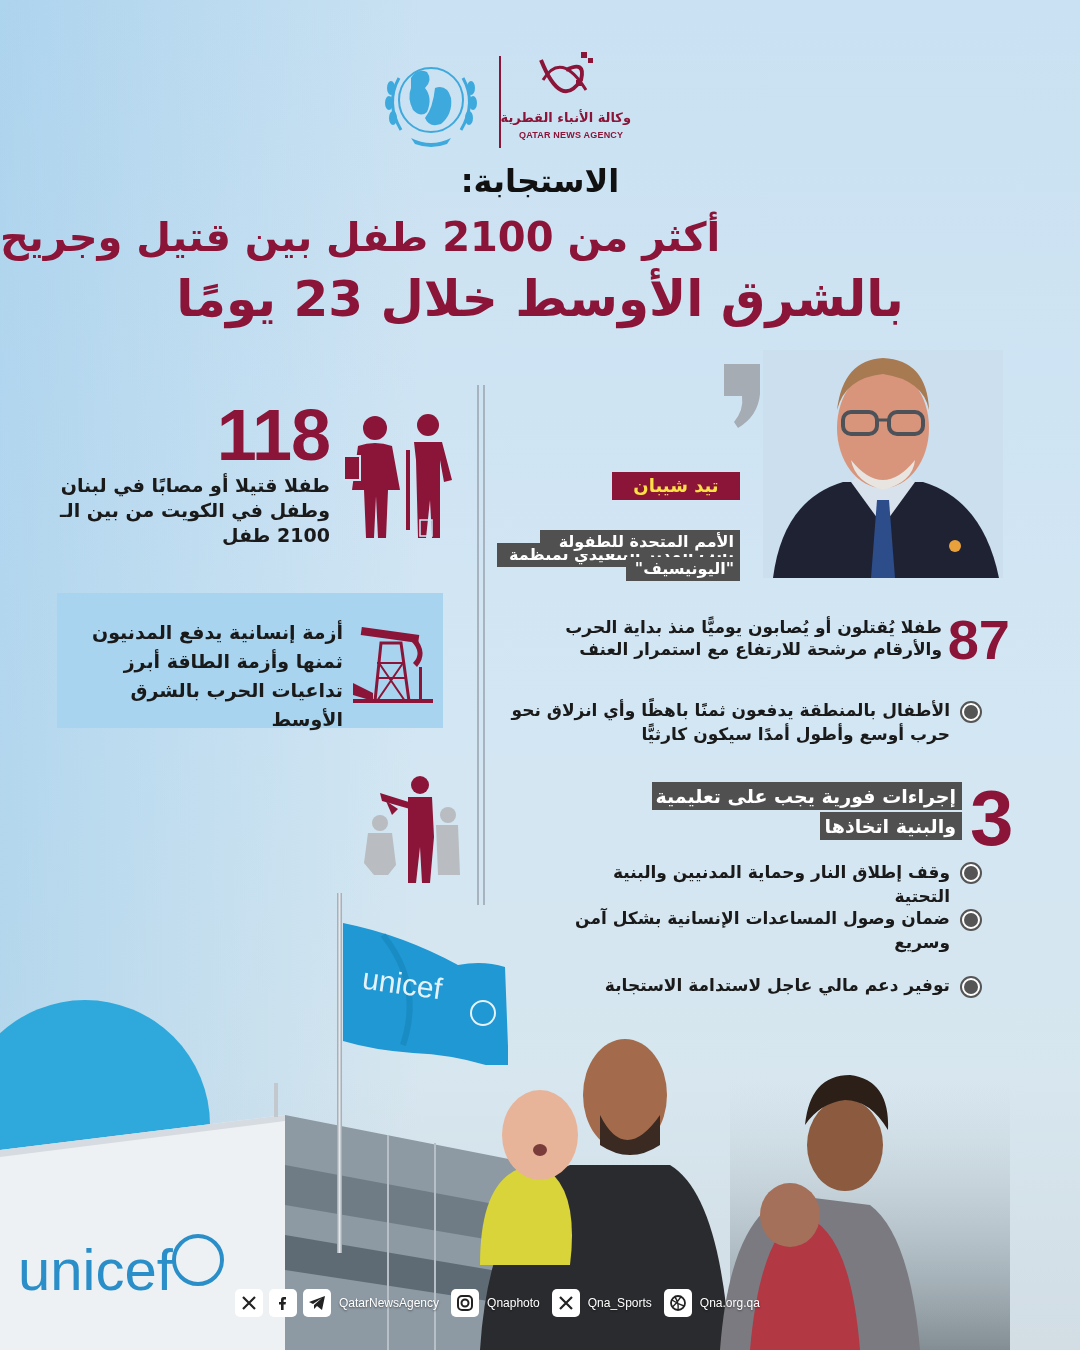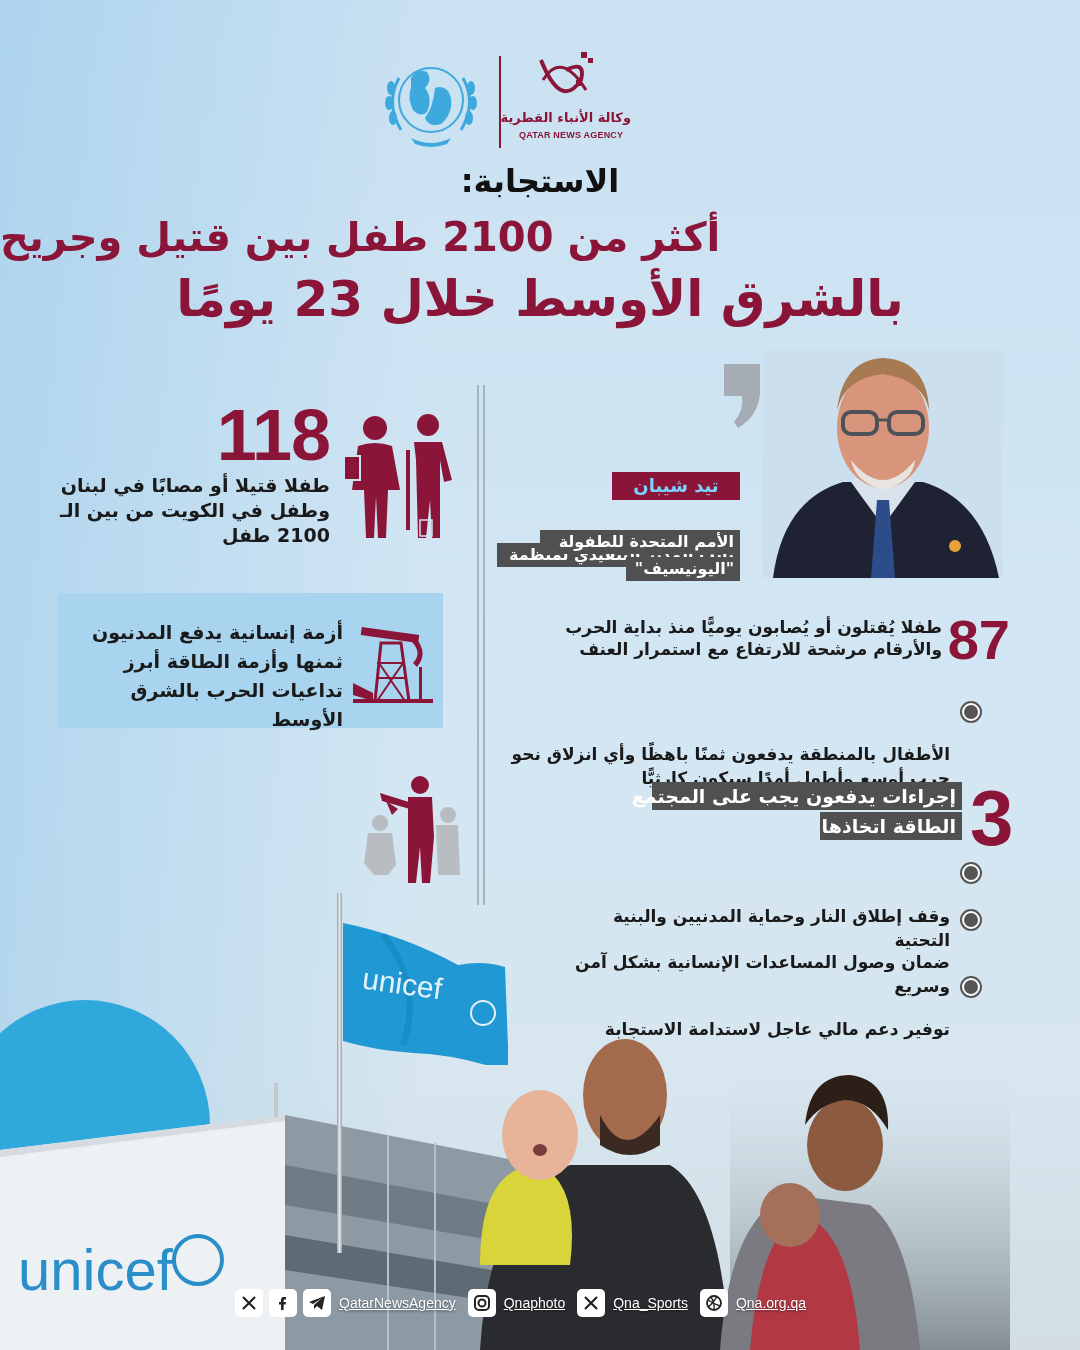--- a/index.html
+++ b/index.html
@@ -45,34 +45,34 @@
   #energy-text { right: 100px; top: 25px; width: 290px; font-size: 19px; font-weight: bold; line-height: 29px; direction: rtl; text-align: right; }
   #oil-icon { right: 10px; top: 30px; width: 80px; height: 80px; }
 
   #education { left: 60px; top: 775px; width: 400px; height: 110px; }
   #education-text { right: 100px; top: 4px; width: 300px; font-size: 19px; font-weight: bold; line-height: 29px; direction: rtl; text-align: right; }
   #soldier-icon { right: 0; top: 0; width: 100px; height: 110px; }
 
   
   #quote-mark { left: 720px; top: 360px; width: 95px; height: 70px; }
   #person-photo { left: 763px; top: 350px; width: 240px; height: 228px; overflow: hidden; }
-  #name-tag { left: 612px; top: 472px; width: 128px; height: 28px; background: #8b1538; color: #7dd3fc; font-size: 18px; font-weight: bold; direction: rtl; text-align: center; line-height: 28px; }
+  #name-tag { left: 612px; top: 472px; width: 128px; height: 28px; background: #8b1538; color: #fde047; font-size: 18px; font-weight: bold; direction: rtl; text-align: center; line-height: 28px; }
   .role-line { background: #505050; color: #fff; font-size: 16px; font-weight: bold; height: 24px; line-height: 24px; padding: 0 6px; direction: rtl; text-align: right; white-space: nowrap; }
   #role-1 { left: 497px; top: 504px; width: 243px; margin-top: 39px; }
   #role-2 { left: 540px; top: 530px; width: 200px; }
   #role-3 { left: 626px; top: 557px; width: 114px; }
 
   
   #stat87 { left: 510px; top: 610px; width: 500px; height: 60px; }
   #stat87-number { right: 0; top: 0; font-size: 56px; font-weight: bold; color: #8b1538; font-family: "Liberation Sans", sans-serif; line-height: 60px; }
   #stat87-text { right: 68px; top: 6px; width: 440px; font-size: 17px; font-weight: bold; line-height: 22px; direction: rtl; text-align: right; }
 
   .bullet { width: 22px; height: 22px; border-radius: 50%; border: 2px solid #555; background: #fff; display: flex; align-items: center; justify-content: center; }
   .bullet::after { content: ""; width: 14px; height: 14px; border-radius: 50%; background: #555; }
-  .bullet-row { direction: rtl; text-align: right; font-size: 17px; font-weight: bold; line-height: 24px; margin-top: 44px; }
+  .bullet-row { direction: rtl; text-align: right; font-size: 17px; font-weight: bold; line-height: 24px; }
 
   #note-bullet { left: 960px; top: 701px; }
   #note-text { left: 500px; top: 698px; width: 450px; }
 
   
   #stat3-number { left: 970px; top: 778px; font-size: 78px; font-weight: bold; color: #8b1538; font-family: "Liberation Sans", sans-serif; line-height: 80px; }
   .action-head { background: #505050; color: #fff; font-size: 19px; font-weight: bold; height: 28px; line-height: 28px; padding: 0 6px; direction: rtl; white-space: nowrap; }
   #actions-head-1 { left: 652px; top: 782px; width: 310px; }
   #actions-head-2 { left: 820px; top: 812px; width: 142px; }
 
@@ -86,21 +86,21 @@
   
   #sun-circle { left: -40px; top: 1000px; width: 250px; height: 250px; border-radius: 50%; background: #2fa9dc; }
   #building { left: 0; top: 1055px; width: 580px; height: 295px; }
   #flag-pole { left: 337px; top: 893px; width: 5px; height: 360px; background: linear-gradient(90deg, #9aa3aa, #e4e8eb, #9aa3aa); }
   #flag { left: 343px; top: 905px; width: 165px; height: 160px; }
   #people { left: 450px; top: 1015px; width: 560px; height: 335px; }
 
   
   #footer { left: 235px; top: 1285px; height: 36px; display: flex; align-items: center; gap: 6px; }
   .social-icon { width: 28px; height: 28px; border-radius: 5px; background: #fff; display: flex; align-items: center; justify-content: center; }
-  .footer-label { color: #fff; font-size: 14px; font-family: "Liberation Sans", sans-serif; margin: 0 6px 0 2px; text-shadow: 0 1px 2px rgba(0,0,0,0.5); white-space: nowrap; text-decoration: underline; }
+  .footer-label { color: #fff; font-size: 12px; font-family: "Liberation Sans", sans-serif; margin: 0 6px 0 2px; text-shadow: 0 1px 2px rgba(0,0,0,0.5); white-space: nowrap; }
 </style>
 </head>
 <body>
 
 <div id="logos" class="abs">
   <div id="unicef-emblem" class="abs">
     <svg width="100" height="90" viewBox="0 0 100 90">
       <g fill="none" stroke="#3ea9dd" stroke-width="3">
         <path d="M18 20 Q4 45 20 72"></path>
           <path d="M82 20 Q96 45 80 72"></path>
@@ -222,22 +222,22 @@
 
 <div id="stat87" class="abs">
   <div id="stat87-number" class="abs">87</div>
   <div id="stat87-text" class="abs">طفلا يُقتلون أو يُصابون يوميًّا منذ بداية الحرب والأرقام مرشحة للارتفاع مع استمرار العنف</div>
 </div>
 
 <div id="note-bullet" class="abs bullet"></div>
 <div id="note-text" class="abs bullet-row">الأطفال بالمنطقة يدفعون ثمنًا باهظًا وأي انزلاق نحو حرب أوسع وأطول أمدًا سيكون كارثيًّا</div>
 
 <div id="stat3-number" class="abs">3</div>
-<div id="actions-head-1" class="abs action-head">إجراءات يدفعون يجب على المجتمع</div>
-<div id="actions-head-2" class="abs action-head">الطاقة اتخاذها</div>
+<div id="actions-head-1" class="abs action-head">إجراءات فورية يجب على تعليمية</div>
+<div id="actions-head-2" class="abs action-head">والبنية اتخاذها</div>
 
 <div id="act1-bullet" class="abs bullet"></div>
 <div id="act1-text" class="abs bullet-row">وقف إطلاق النار وحماية المدنيين والبنية التحتية</div>
 <div id="act2-bullet" class="abs bullet"></div>
 <div id="act2-text" class="abs bullet-row">ضمان وصول المساعدات الإنسانية بشكل آمن وسريع</div>
 <div id="act3-bullet" class="abs bullet"></div>
 <div id="act3-text" class="abs bullet-row">توفير دعم مالي عاجل لاستدامة الاستجابة</div>
 
 <div id="sun-circle" class="abs"></div>
 <div id="building" class="abs">

